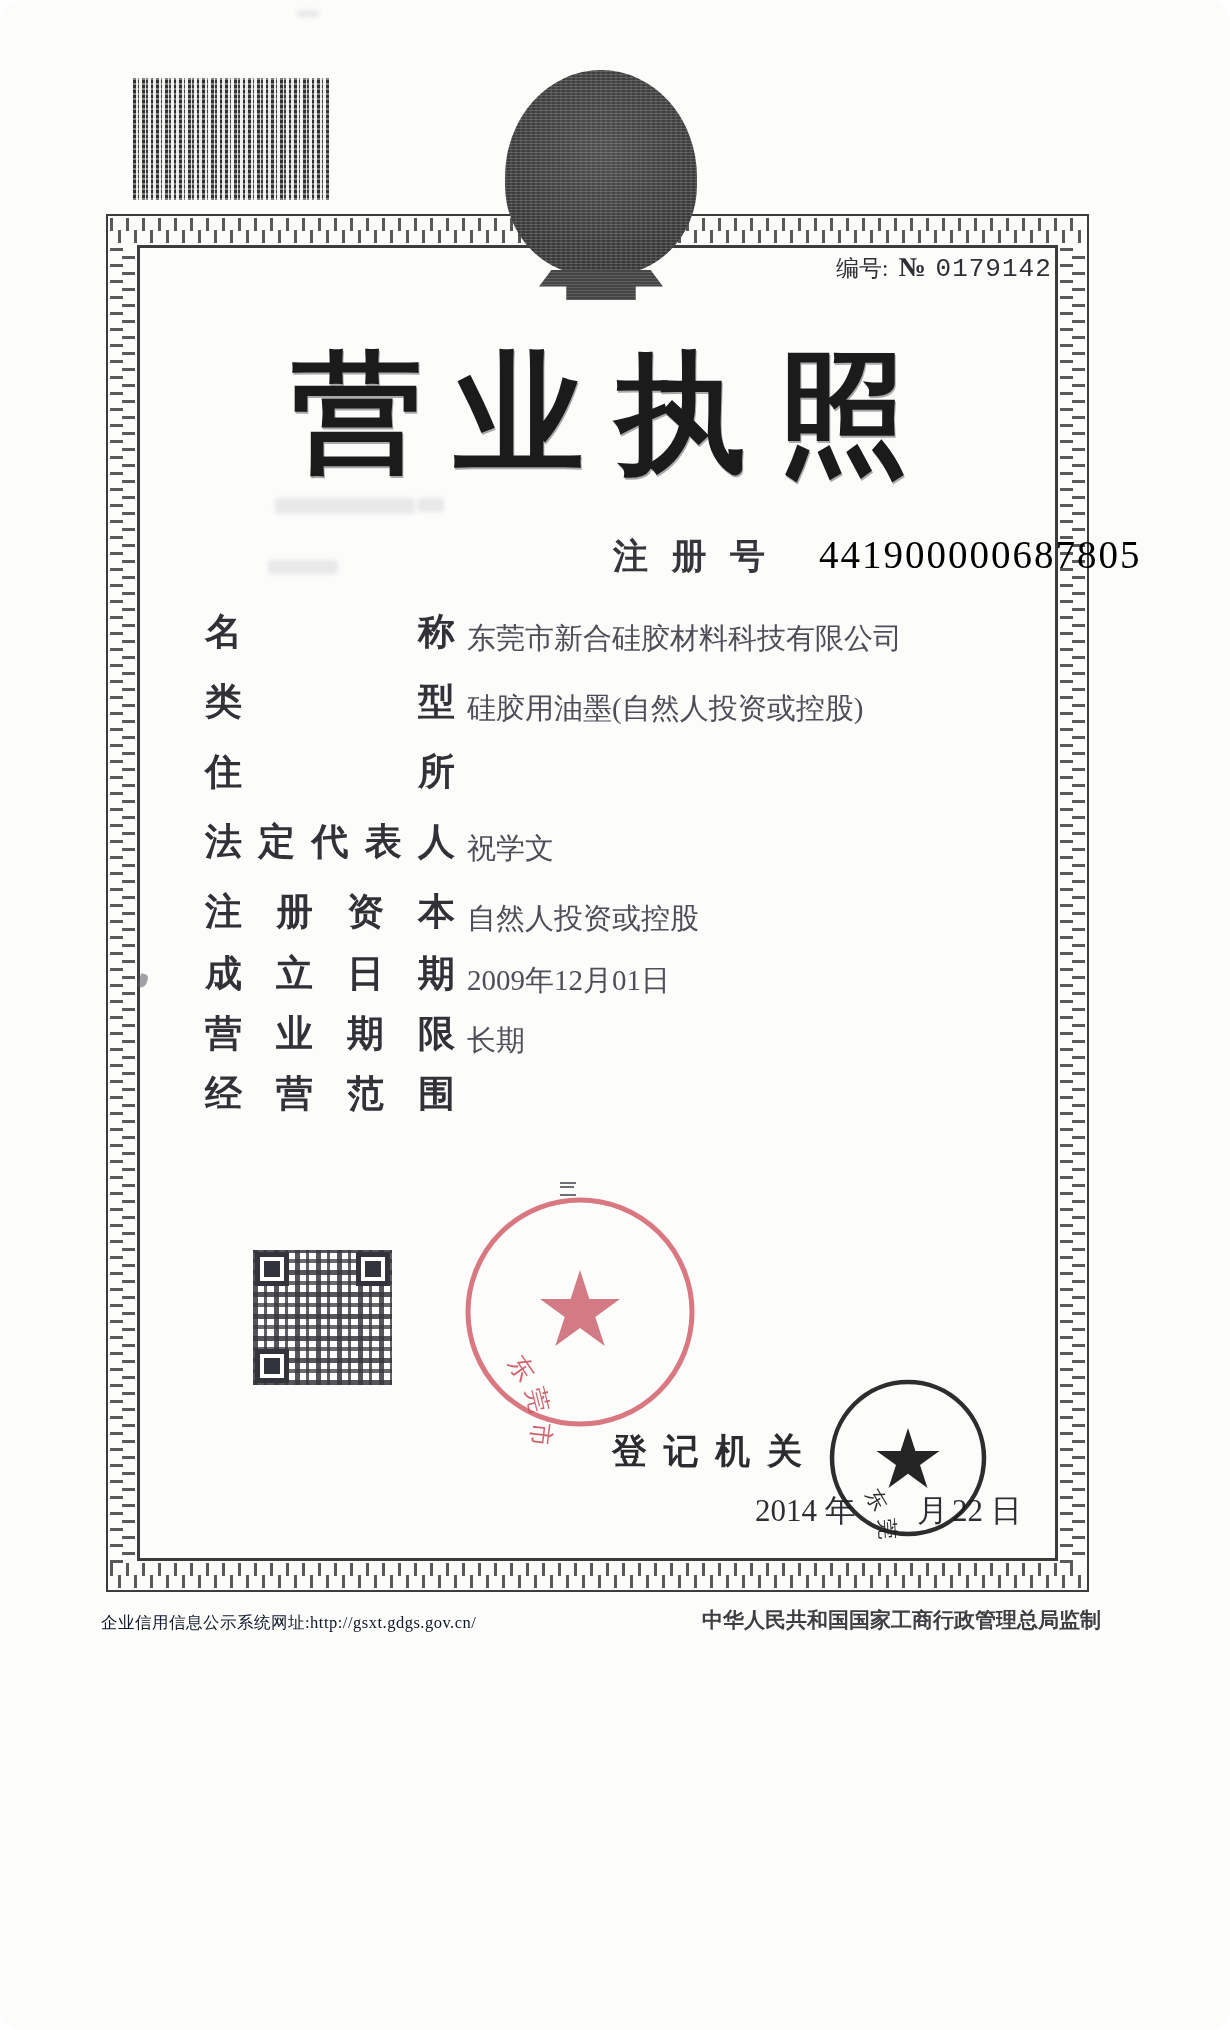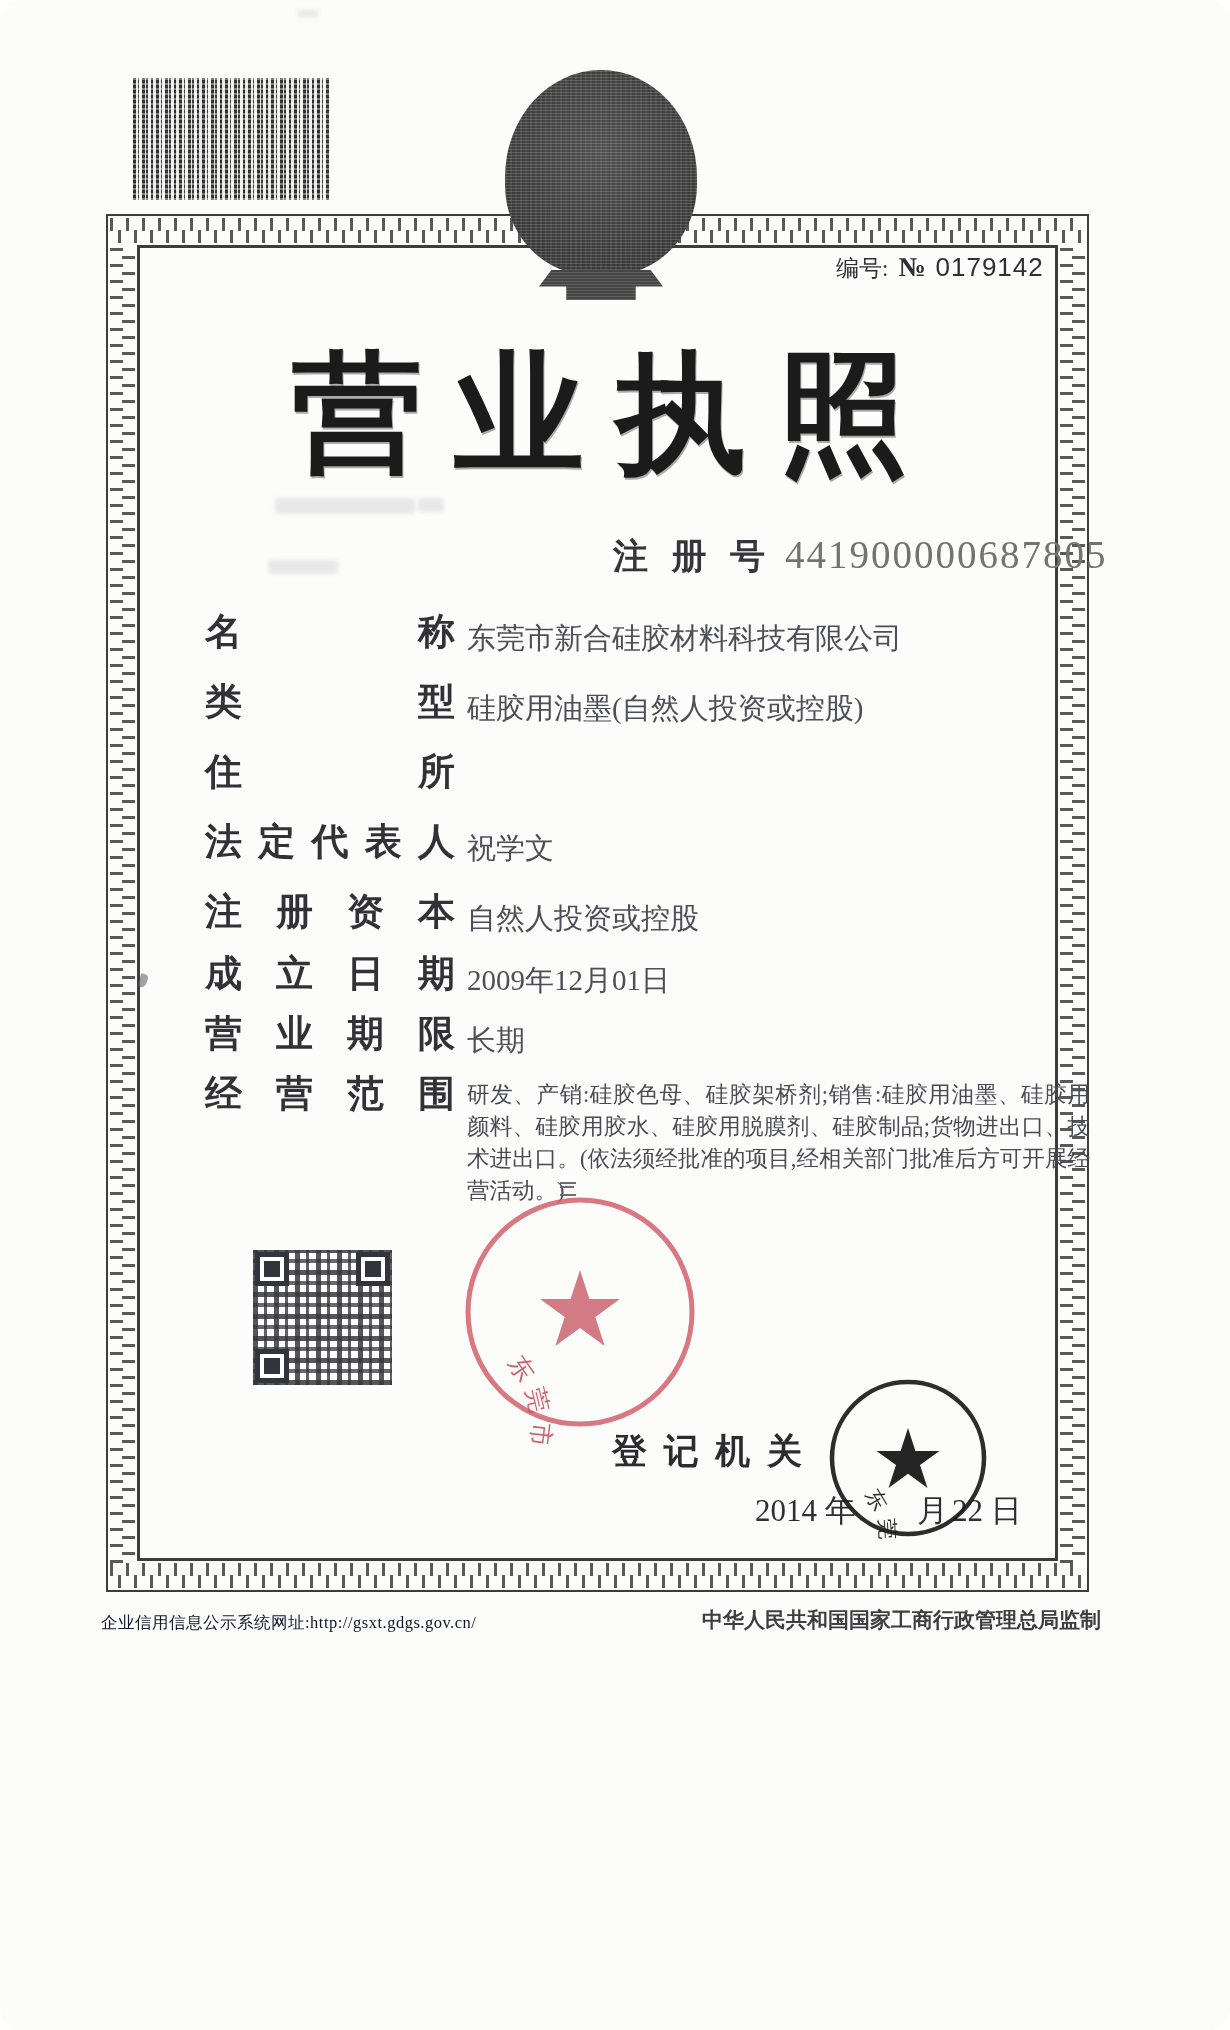--- a/index.html
+++ b/index.html
@@ -39,31 +39,31 @@
     background-image:
       repeating-linear-gradient(0deg,#3d3d3d 0 3px,rgba(0,0,0,0) 3px 16px),
       repeating-linear-gradient(0deg,rgba(0,0,0,0) 0 8px,#3d3d3d 8px 11px,rgba(0,0,0,0) 11px 16px);
     background-size:52% 100%,52% 100%;background-position:left,right;background-repeat:no-repeat;}
   .band.left{left:2px}.band.right{right:2px}
 
   
   .serial{position:absolute;left:836px;top:252px;display:flex;align-items:baseline;gap:10px;z-index:4;color:#2e2e35;}
   .serial .lab{font-size:23px;}
   .serial .sym{font-size:27px;font-weight:700;}
-  .serial .num{font-size:26px;font-family:Liberation Sans, sans-serif;letter-spacing:1px;}
+  .serial .num{font-size:26px;font-family:Liberation Mono, monospace;letter-spacing:1px;}
 
   
   .title{position:absolute;left:292px;top:338px;width:616px;height:150px;display:flex;justify-content:space-between;
     font-family:"Liberation Sans","DejaVu Sans",sans-serif;font-weight:800;font-size:130px;line-height:150px;
     color:#1b1b1b;text-shadow:1px 2px 0 rgba(70,70,70,.45);z-index:4;}
 
   
   .regno{position:absolute;left:613px;top:532px;display:flex;align-items:baseline;z-index:4;}
   .regno-label{width:152px;display:flex;justify-content:space-between;font-size:35px;font-weight:700;color:#35353b;}
-  .regno-value{margin-left:20px;font-size:39px;color:#737373;letter-spacing:2px;}
+  .regno-value{margin-left:54px;font-size:39px;color:#000000;letter-spacing:2px;}
 
   
   .field-row{position:absolute;left:205px;width:885px;display:flex;align-items:flex-start;z-index:4;}
   .field-label{width:250px;flex:0 0 250px;display:flex;justify-content:space-between;
     font-size:37px;font-weight:700;color:#313137;line-height:1.1;}
   .field-value{margin-left:12px;font-size:29px;color:#4e4e58;white-space:nowrap;padding-top:7px;}
   .row-name{top:612px}.row-type{top:682px}.row-address{top:752px}.row-legal_rep{top:822px}
   .row-reg_capital{top:892px}.row-est_date{top:954px}.row-term{top:1014px}.row-scope{top:1074px}
   .row-scope .field-value{white-space:normal;width:632px;font-size:22.5px;line-height:1.42;
     text-align:justify;padding-top:5px;color:#4a4a54;}
@@ -209,21 +209,20 @@
       <div class="field-value">长期</div>
     </div>
 
     <div class="field-row row-scope">
       <div class="field-label justify">
           <span>经</span>
           <span>营</span>
           <span>范</span>
           <span>围</span>
         </div>
-      <div class="field-value">研发、产销:硅胶色母、硅胶架桥剂;销售:硅胶用油墨、硅胶用颜料、硅胶用胶水、硅胶用脱膜剂、硅胶制品;货物进出口、技术进出口。(依法须经批准的项目,经相关部门批准后方可开展经营活动。)</div>
     </div>
   </div>
 
   <div class="qr">
     <div class="finder tl"></div>
     <div class="finder tr"></div>
     <div class="finder bl"></div>
   </div>
 
   <svg class="seal-red" width="272" height="272" viewBox="0 0 272 272">

